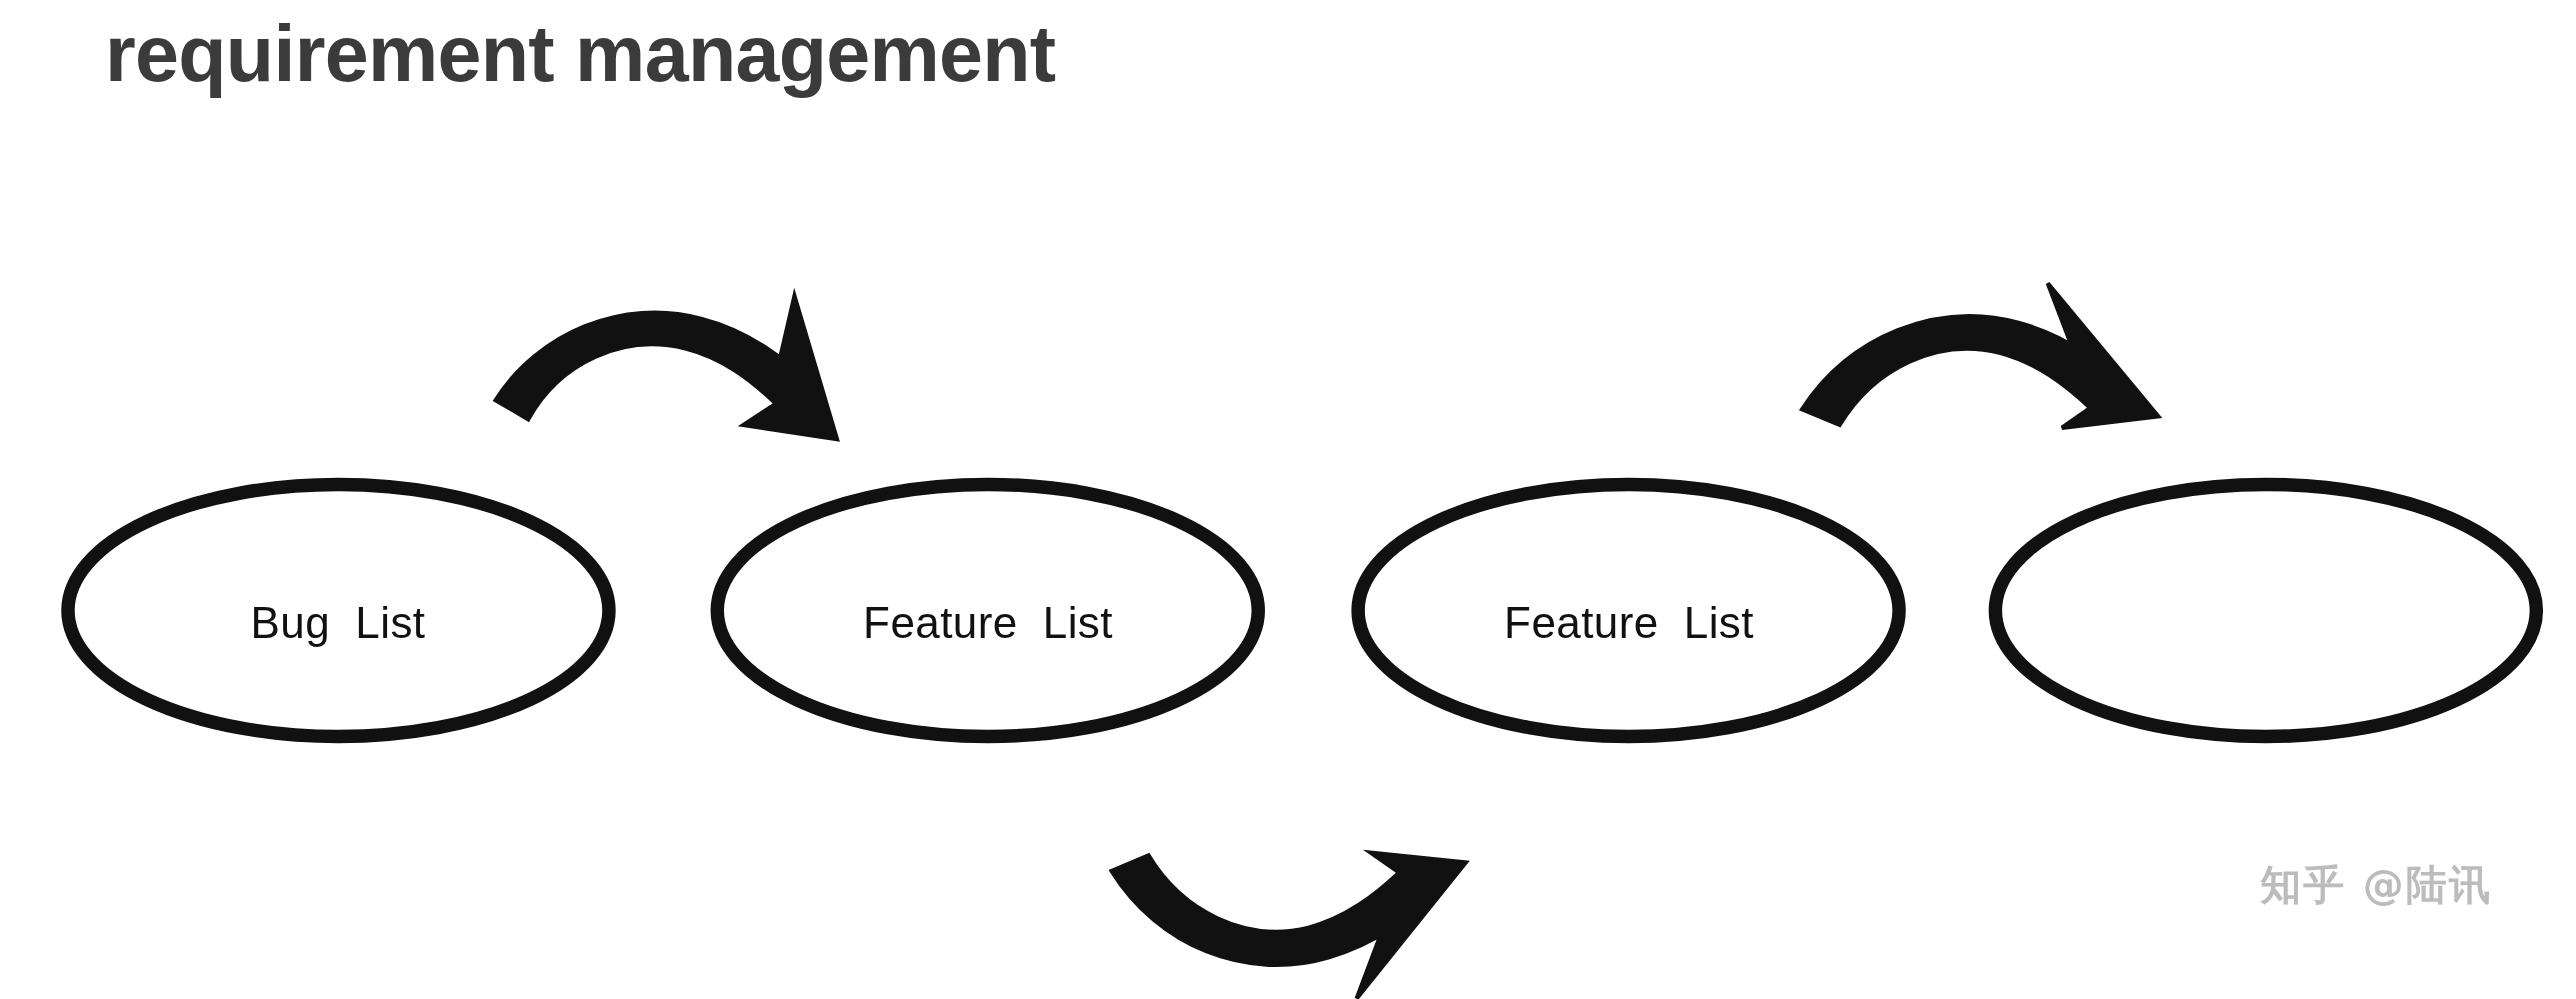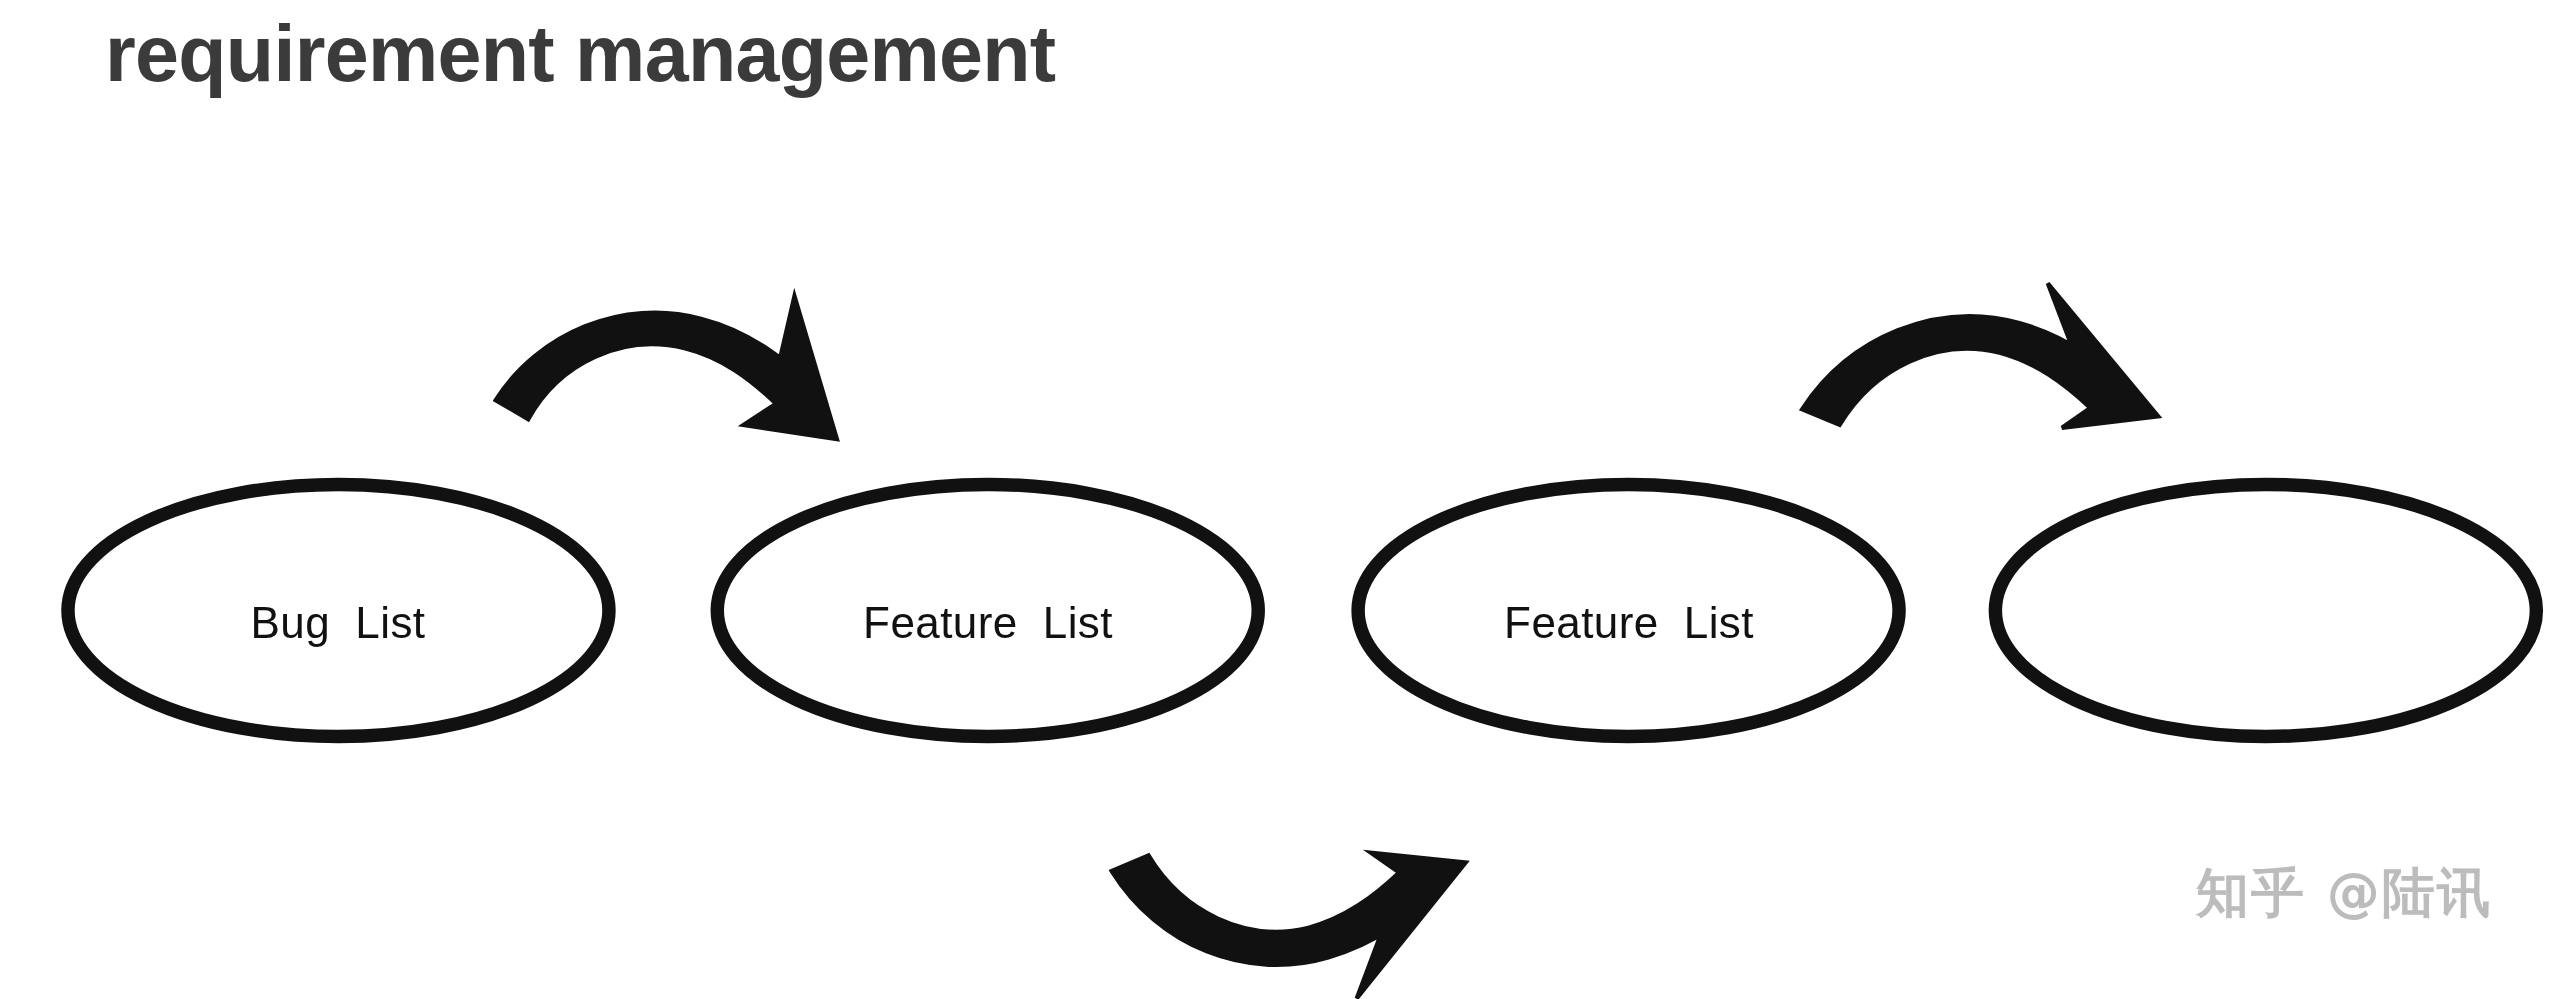--- a/index.html
+++ b/index.html
@@ -56,21 +56,21 @@
     font-family: "Liberation Sans", sans-serif;
     transform: translate(-50%, -50%);
     letter-spacing: 0.4px;
   }
 
   
   #watermark {
     position: absolute;
     right: 84px;
     top: 858px;
-    font-size: 53px;
+    font-size: 41px;
     font-weight: 700;
     color: #bcbcbc;
     white-space: nowrap;
     letter-spacing: 2.1px;
     font-family: "DejaVu Sans", sans-serif;
   }
 </style>
 </head>
 <body>
 

